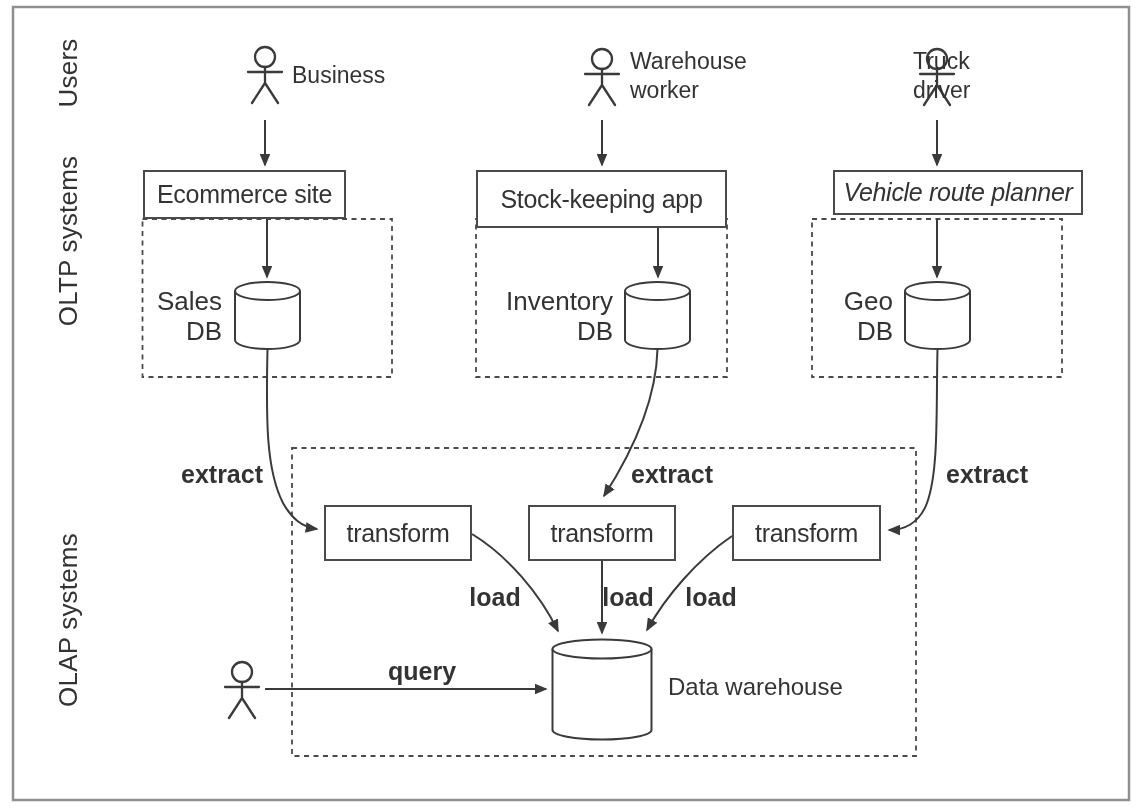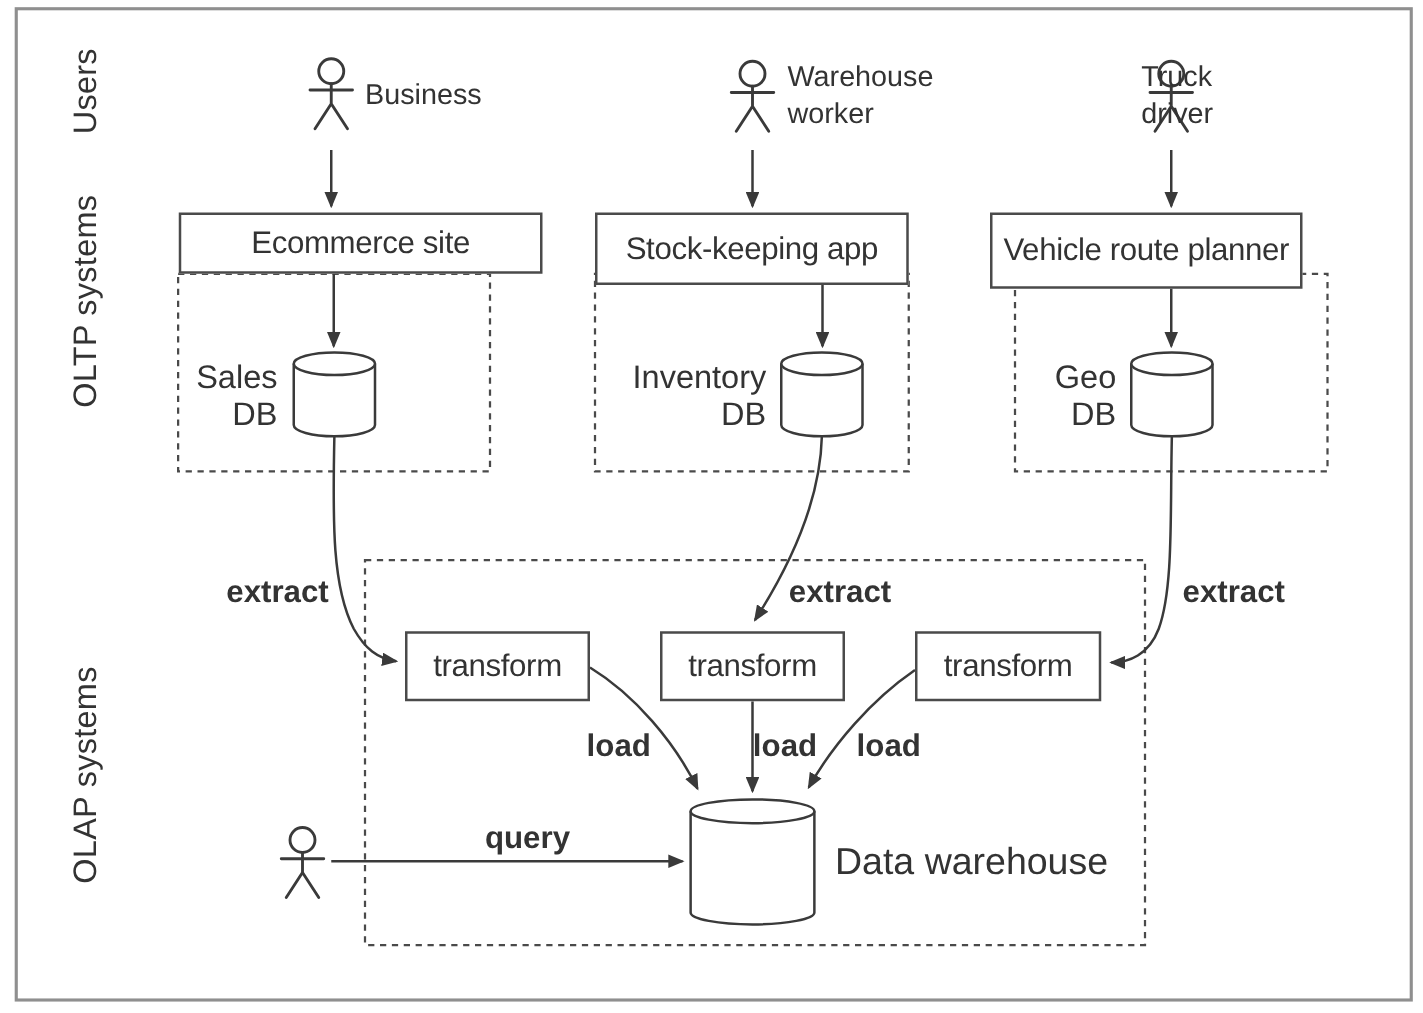--- a/index.html
+++ b/index.html
@@ -13,21 +13,21 @@
   .rot{transform:translate(-50%,-50%) rotate(-90deg);}
   .row-label{font-size:26px;letter-spacing:0.2px;}
   .actor-label{font-size:23px;line-height:29px;}
   .small-label{font-size:25px;}
   .db-label{font-size:26px;line-height:30px;text-align:right;}
   .sysbox{
     position:absolute;background:#ffffff;border:2px solid #4a4a4a;
     display:flex;align-items:center;justify-content:center;
     font-size:25px;letter-spacing:-0.3px;box-sizing:border-box;
   }
-  .dw-label{font-size:30px;}
+  .dw-label{font-size:24px;}
   .right-align{text-align:right;}
 </style>
 </head>
 <body>
 
 <div id="stage">
 
   <svg id="shapes" width="1138" height="810" viewBox="0 0 1138 810">
     <defs>
       <marker id="arrow" markerUnits="userSpaceOnUse" markerWidth="13" markerHeight="11" viewBox="0 0 12 10" refX="10.5" refY="5" orient="auto">
@@ -109,23 +109,23 @@
   <div class="lbl actor-label" style="left:292px;top:61px;">Business</div>
   <div class="lbl actor-label" style="left:630px;top:47px;">
     <span style="display:block">Warehouse</span>
     <span style="display:block">worker</span>
   </div>
   <div class="lbl actor-label" style="left:913px;top:47px;">
     <span style="display:block">Truck</span>
     <span style="display:block">driver</span>
   </div>
 
-  <div class="sysbox" style="left:143px;top:170px;width:291px;height:49px;">Ecommerce site</div>
+  <div class="sysbox" style="left:143px;top:170px;width:203px;height:49px;">Ecommerce site</div>
   <div class="sysbox" style="left:476px;top:170px;width:251px;height:58px;">Stock-keeping app</div>
-  <div class="sysbox" style="left:792px;top:170px;width:250px;height:61px;">Vehicle route planner</div>
+  <div class="sysbox" style="left:833px;top:170px;width:250px;height:45px;font-style:italic;">Vehicle route planner</div>
 
   <div class="lbl db-label" style="left:122px;top:286px;width:100px;">
     <span style="display:block">Sales</span>
     <span style="display:block">DB</span>
   </div>
   <div class="lbl db-label" style="left:493px;top:286px;width:120px;">
     <span style="display:block">Inventory</span>
     <span style="display:block">DB</span>
   </div>
   <div class="lbl db-label" style="left:793px;top:286px;width:100px;">

